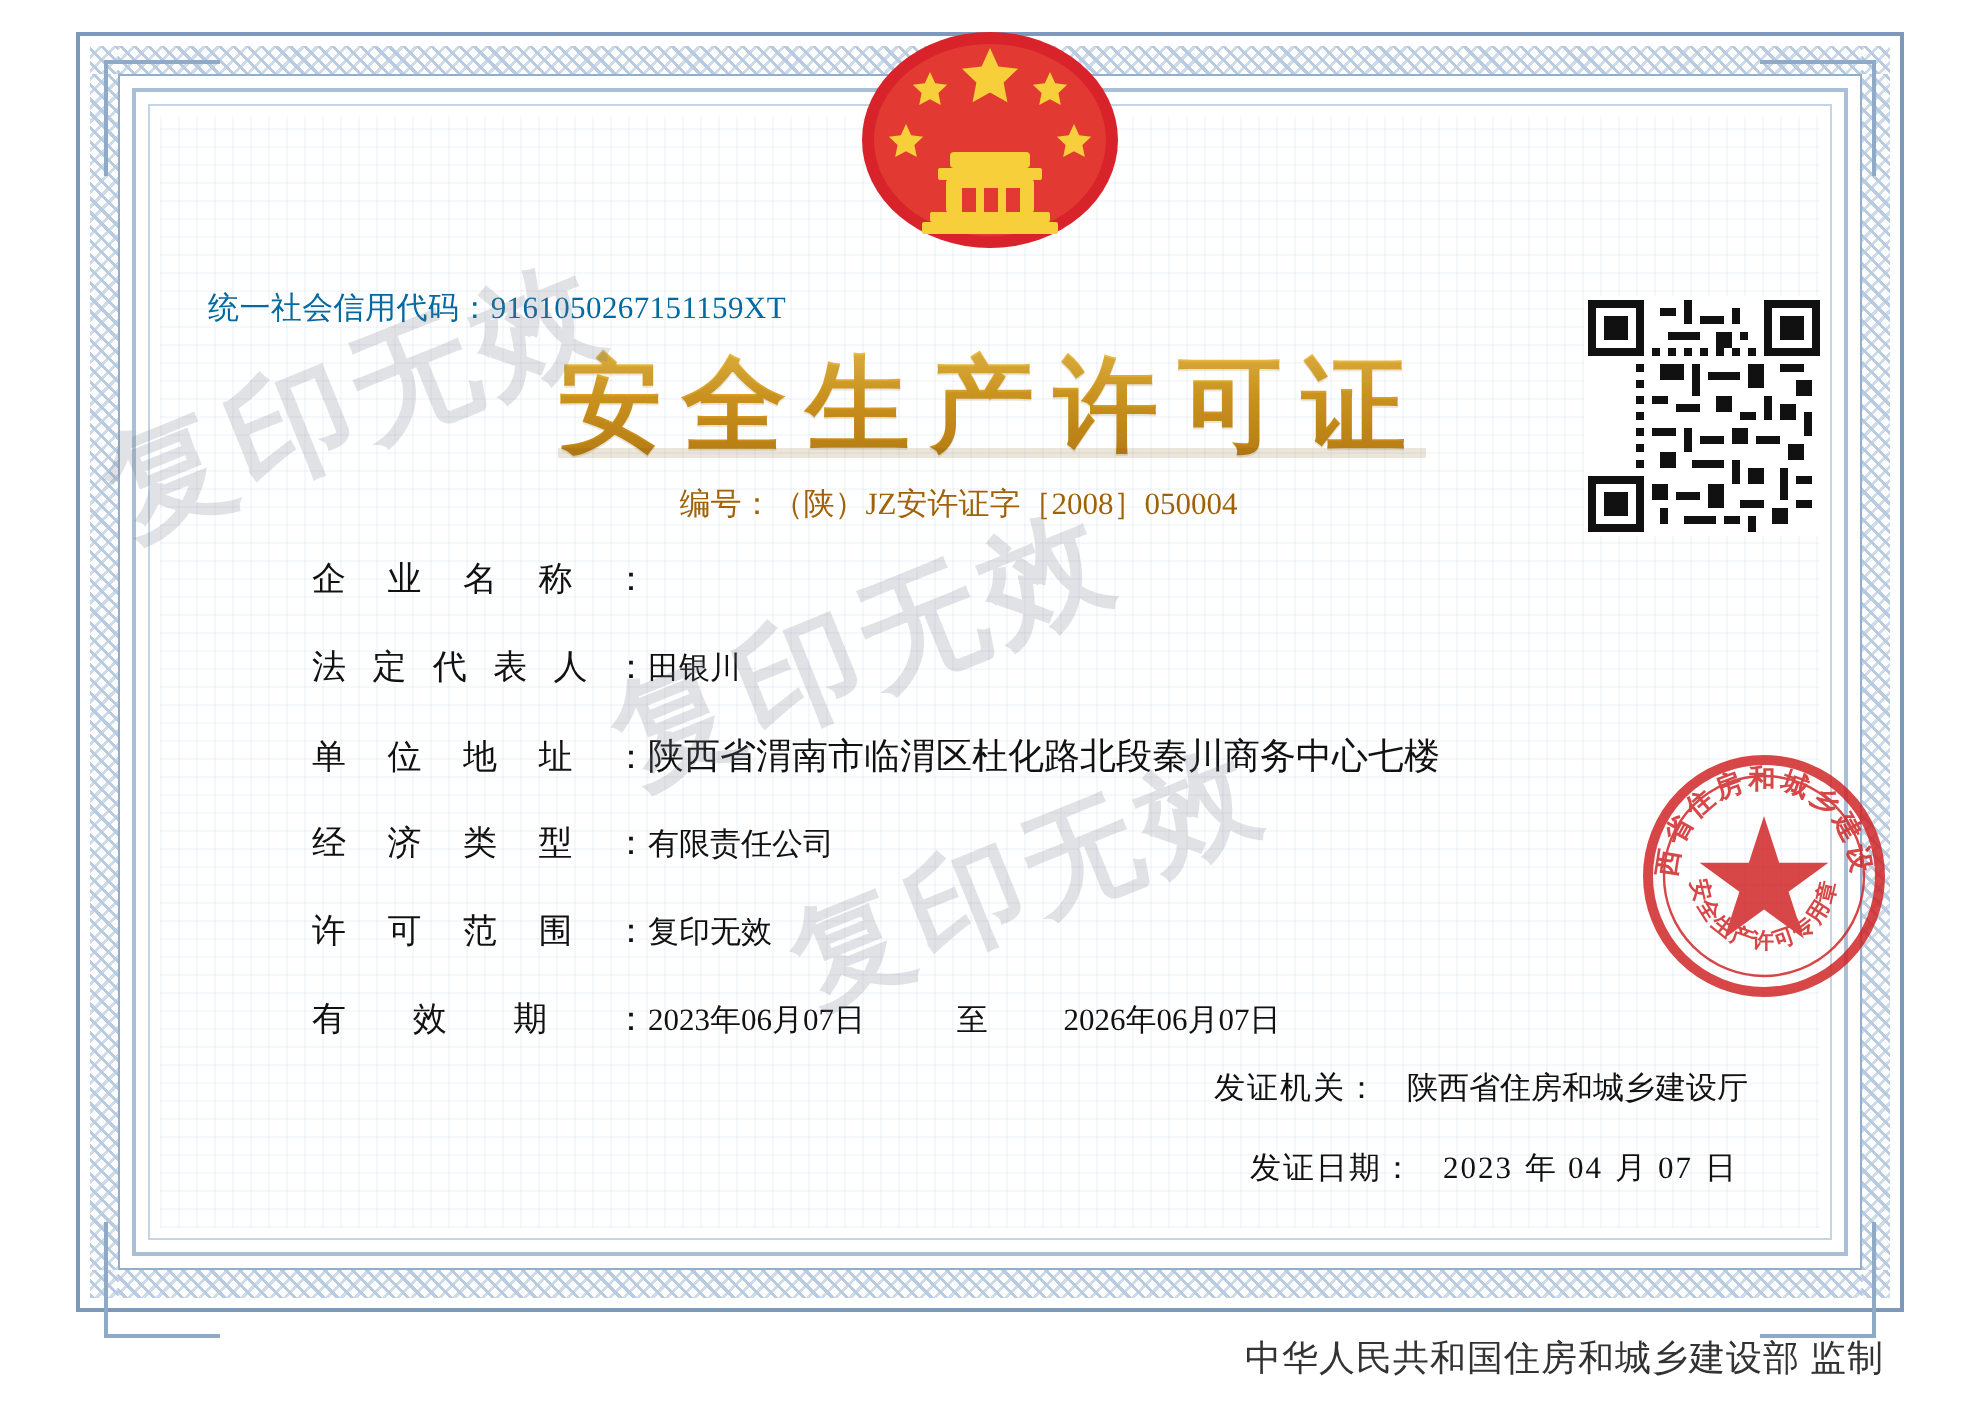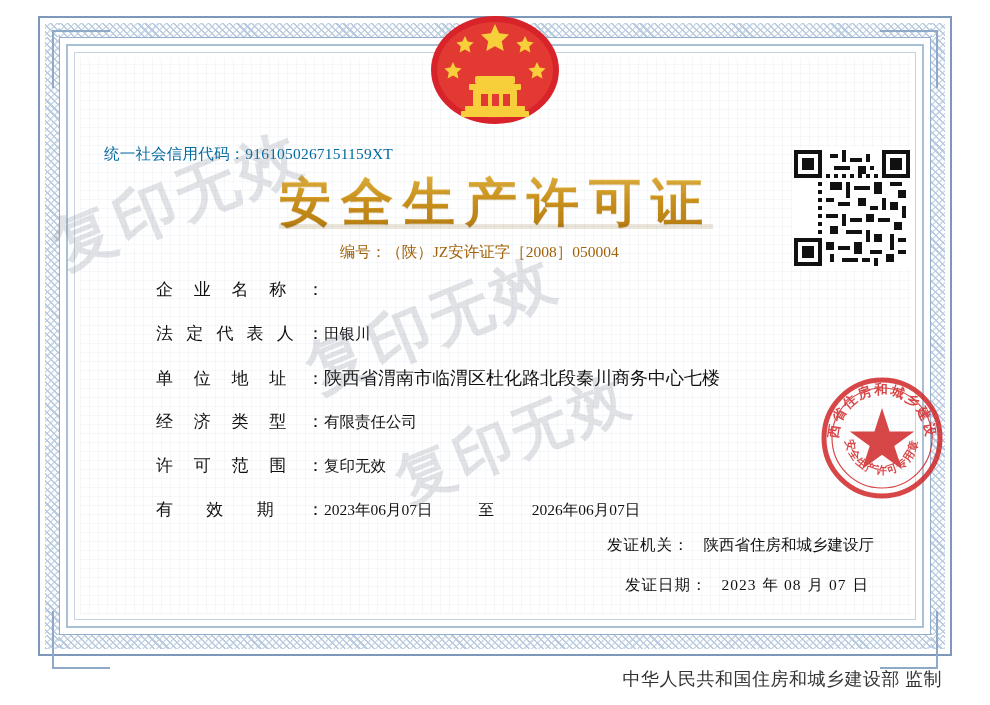--- a/index.html
+++ b/index.html
@@ -453,21 +453,21 @@
         </div>
       </div>
 
     </div>
 
     <div class="issuer">
       <div>
         <span class="k">发证机关：</span><span class="v">陕西省住房和城乡建设厅</span>
       </div>
       <div class="date-line">
-        <span class="k">发证日期：</span><span class="v num">2023</span><span class="unit">年</span><span class="num">08</span><span class="unit">月</span><span class="num">07</span><span class="unit">日</span>
+        <span class="k">发证日期：</span><span class="v num">2023</span><span class="unit">年</span><span class="num">04</span><span class="unit">月</span><span class="num">07</span><span class="unit">日</span>
       </div>
     </div>
 
   </div>
 
   <svg class="seal" viewBox="0 0 140 140">
     <g opacity="0.82">
       <circle cx="70" cy="70" r="58" fill="none" stroke="#cf1f20" stroke-width="5"></circle>
       <circle cx="70" cy="70" r="50" fill="none" stroke="#cf1f20" stroke-width="1.2"></circle>
       <path d="M70 40 l7.6 23.4 24.6 0 -19.9 14.5 7.6 23.4 -19.9 -14.5 -19.9 14.5 7.6 -23.4 -19.9 -14.5 24.6 0z" fill="#cf1f20"></path>

